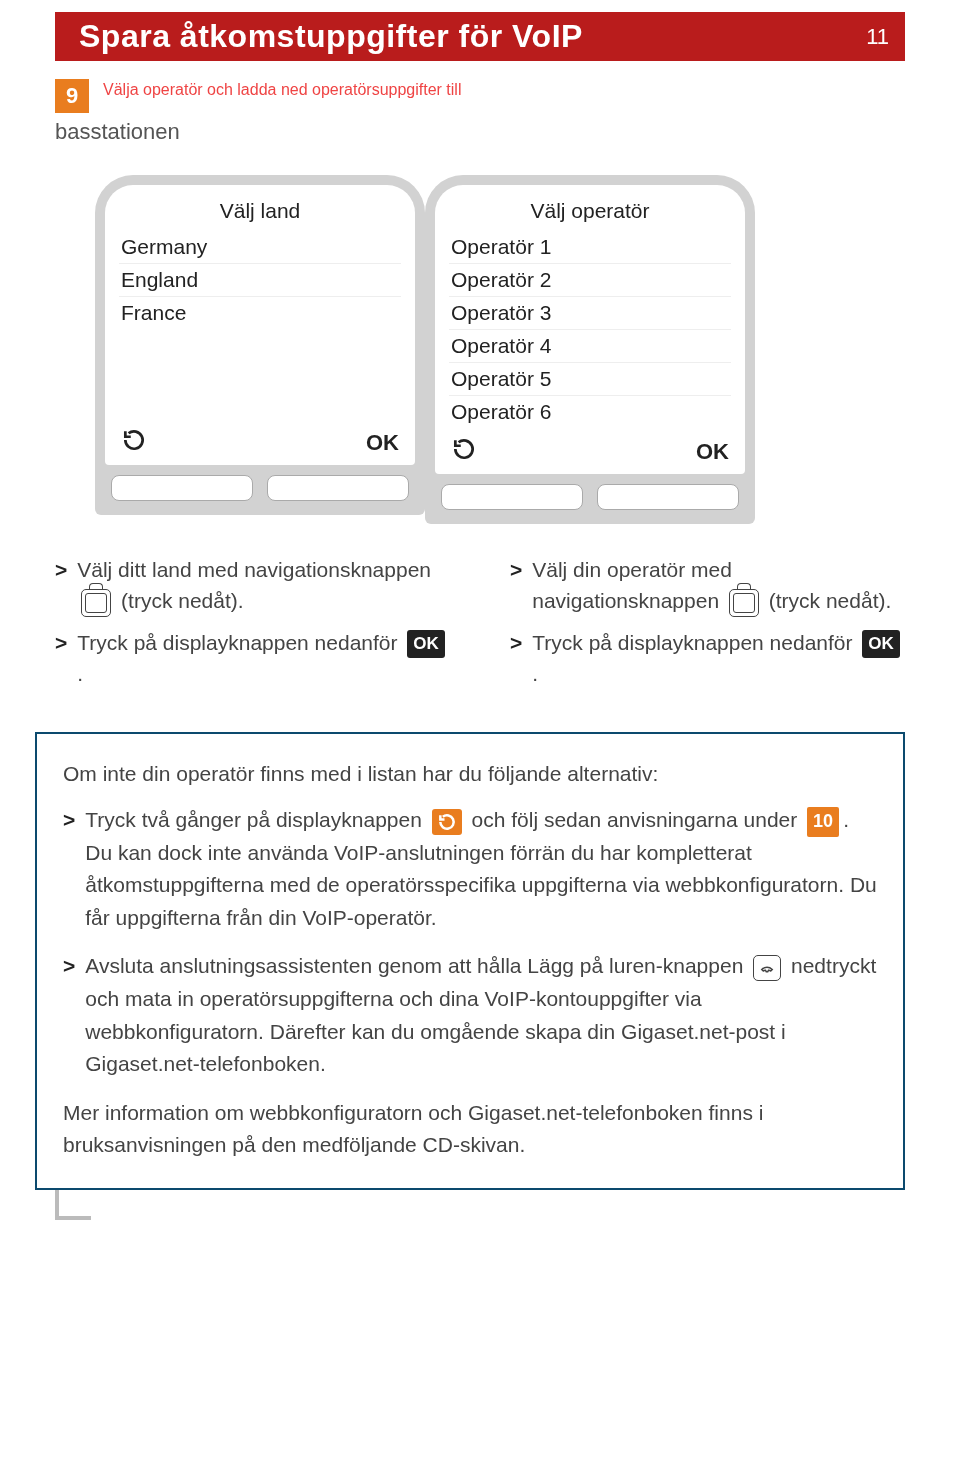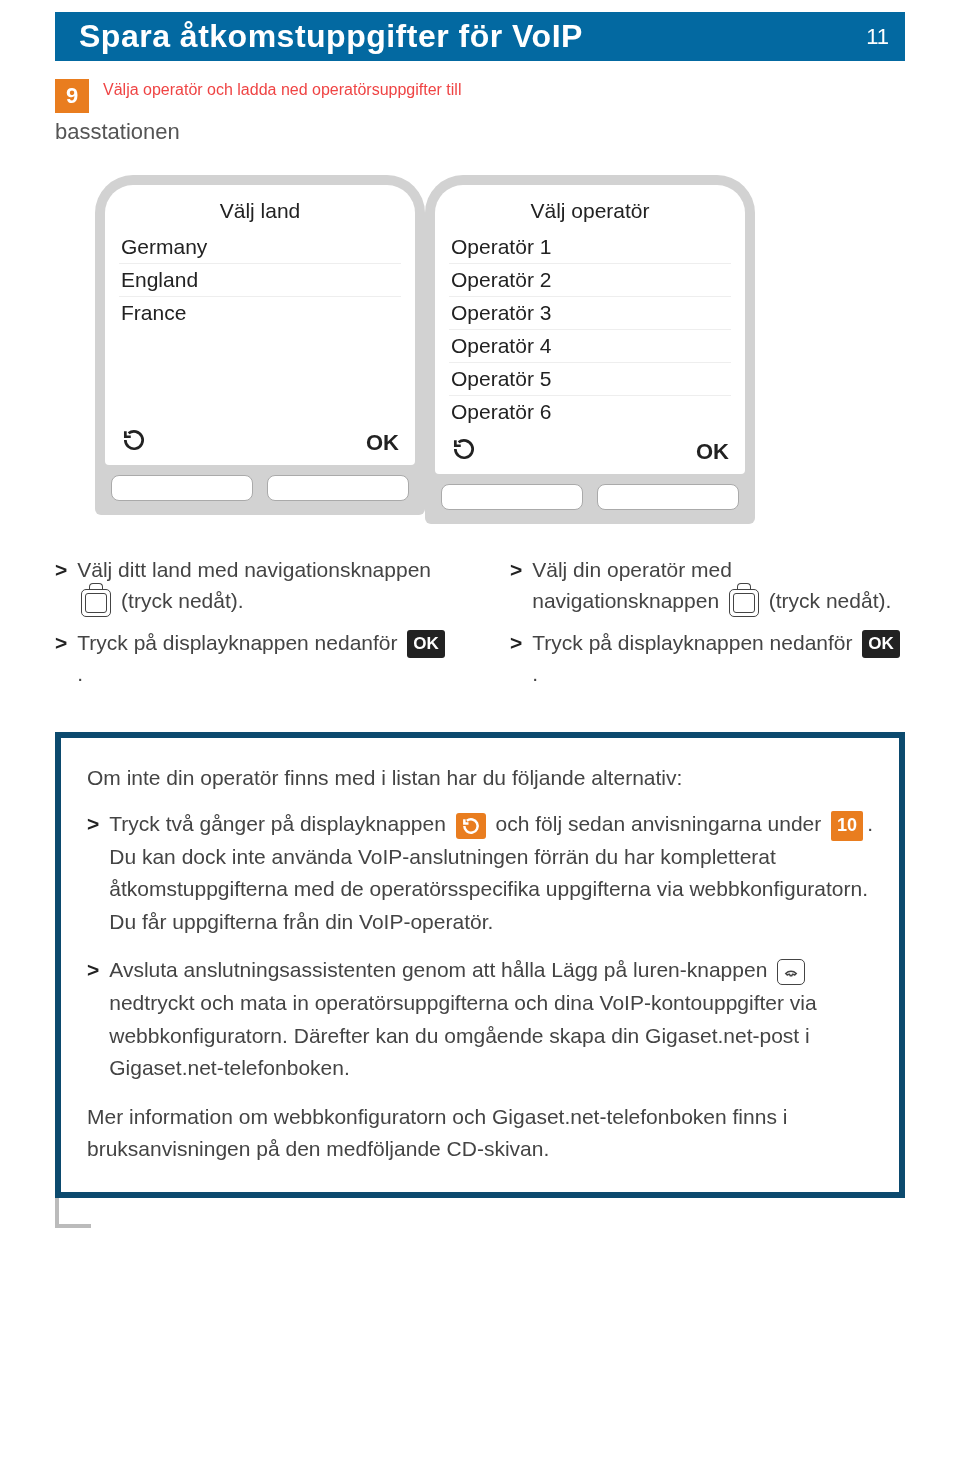--- a/index.html
+++ b/index.html
@@ -9,21 +9,21 @@
     width: 960px;
     color: #333;
   }
   .page {
     width: 960px;
     padding: 0 0 40px 0;
     position: relative;
   }
   .header-bar {
     margin: 12px 55px 0 55px;
-    background: #0369a1;
+    background: #b91c1c;
     color: #fff;
     display: flex;
     align-items: center;
     justify-content: space-between;
     padding: 6px 16px 6px 24px;
     font-size: 32px;
     font-weight: 600;
   }
   .header-bar .title { letter-spacing: 0.5px; }
   .header-bar .pg { font-size: 22px; font-weight: 400; }
@@ -184,22 +184,22 @@
     padding: 1px 6px;
     border-radius: 2px;
   }
   .hangup-icon {
     width: 28px; height: 26px;
     border: 1.5px solid #444;
     border-radius: 5px;
   }
   .hangup-icon svg { width: 18px; height: 18px; }
   .info-box {
-    margin: 32px 55px 0 55px;
-    border: 6px solid #0c4a6e;
+    margin: 32px 55px 0 35px;
+    border: 2px solid #0c4a6e;
     padding: 24px 26px 26px 26px;
     font-size: 21px;
     color: #444;
     line-height: 1.55;
   }
   .info-box .intro { margin-bottom: 14px; }
   .info-box .instr-item { margin-bottom: 16px; }
   .info-box .closing { margin-top: 6px; }
   .footer-mark {
     position: absolute;

